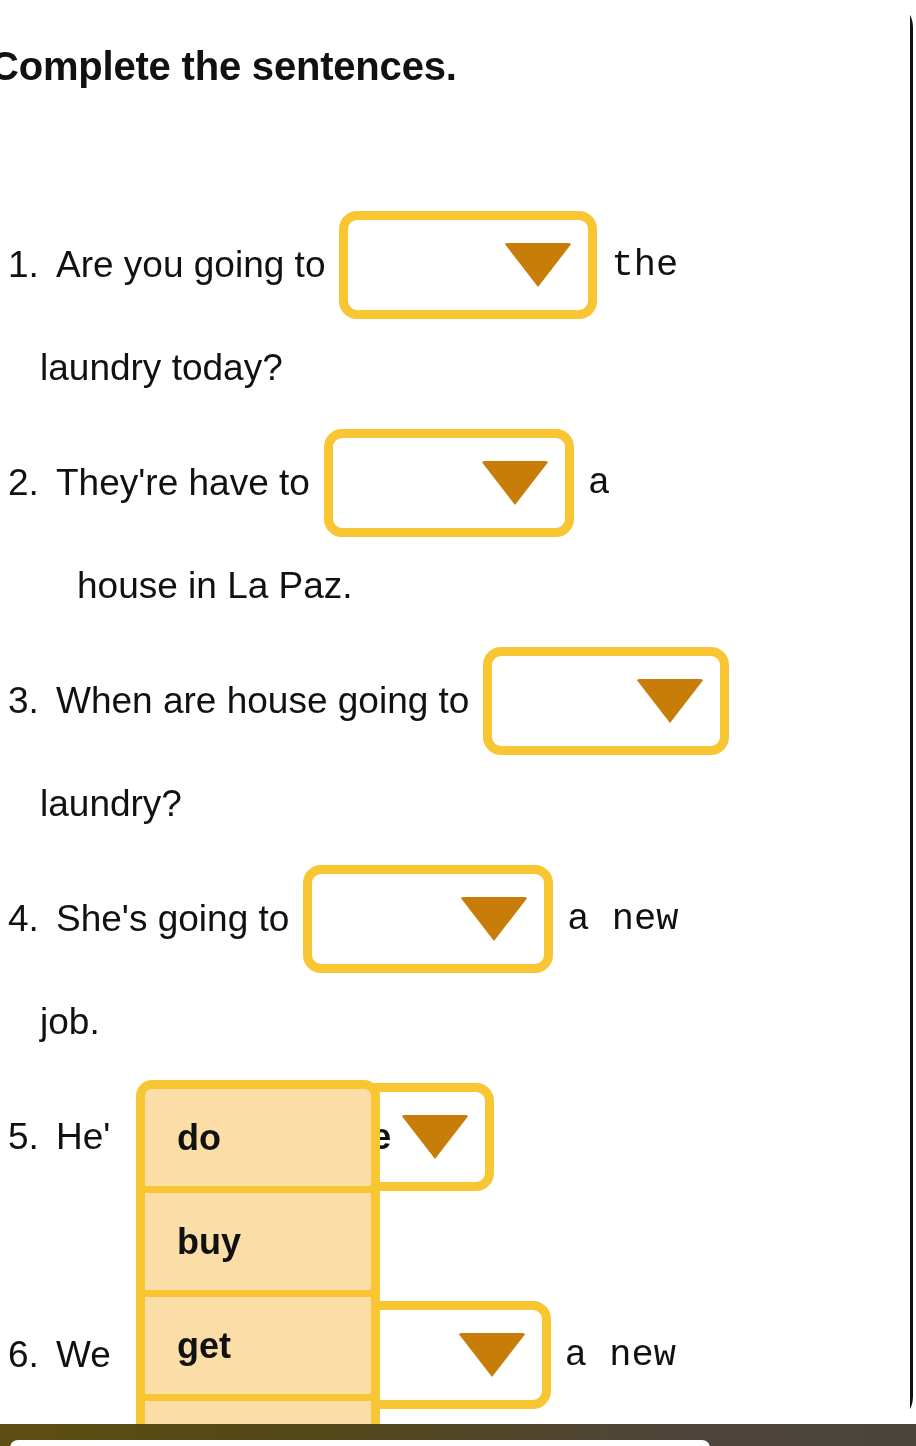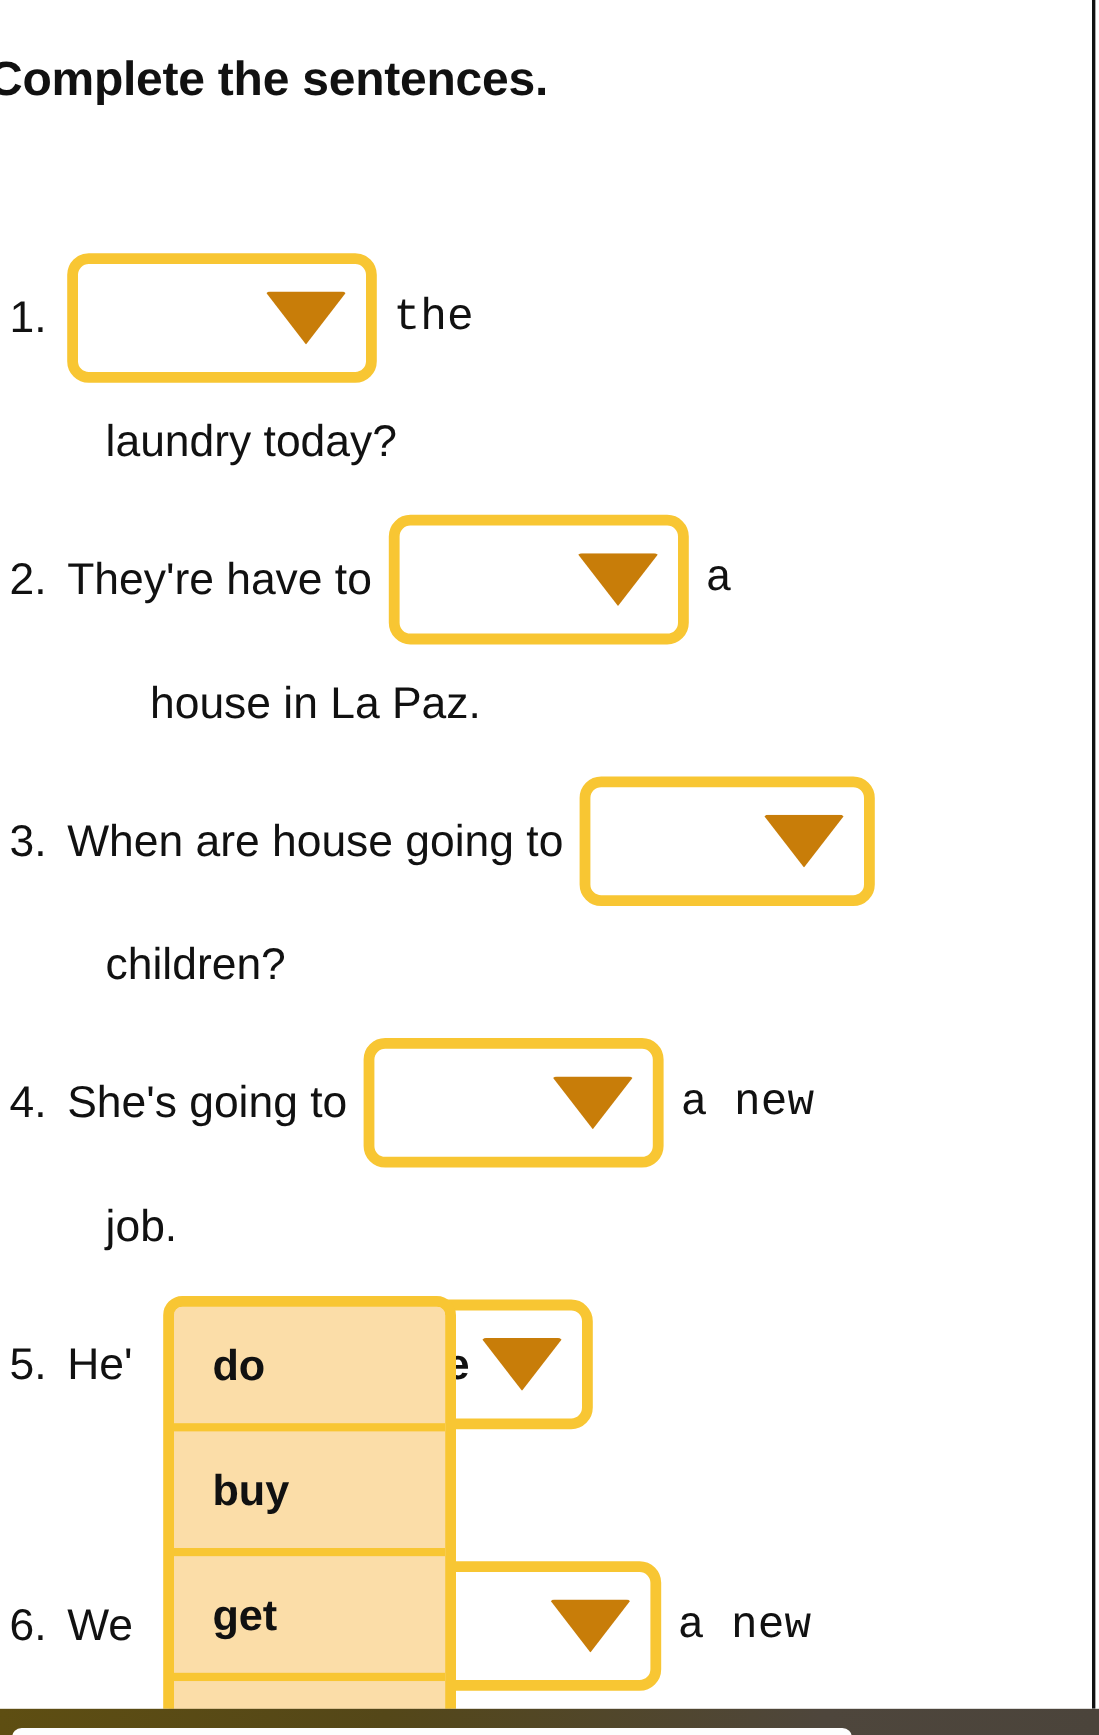--- a/index.html
+++ b/index.html
@@ -18,20 +18,21 @@
 
   
   #page {
     position: absolute;
     left: 0;
     top: 0;
     width: 913px;
     height: 1424px;
     background: #ffffff;
     overflow: hidden;
+    border-radius: 27px;
   }
 
   
   #right-edge {
     position: absolute;
     right: 0;
     top: 0;
     width: 3px;
     height: 1424px;
     background: #111111;
@@ -83,21 +84,21 @@
 
   .q-text {
     font-size: 37px;
     color: #111111;
   }
 
   .q-text.pre { margin-right: 14px; }
   .q-text.post { margin-left: 14px; font-family: Liberation Mono, monospace; }
 
   .q-line.second {
-    padding-left: 88px;
+    padding-left: 40px;
     box-sizing: border-box;
   }
 
   
   .select-box {
     position: relative;
     box-sizing: border-box;
     height: 108px;
     border: 9px solid #F8C633;
     border-radius: 18px;
@@ -183,20 +184,21 @@
 
 <div id="page">
 
   <div id="heading">Complete the sentences.</div>
 
   <div id="exercise-list">
 
     <div class="q-item" style="height:218px;">
       <div class="q-line" style="top:0px; height:110px;">
         <span class="q-num">1.</span>
+        <span class="q-text pre">Are you going to</span>
         <div class="select-box" style="width:258px;">
           <span class="select-value"></span>
           <span class="select-caret"></span>
         </div>
         <span class="q-text post">the</span>
       </div>
       <div class="q-line second" style="top:118px; height:80px;">
         <span class="q-text">laundry today?</span>
       </div>
     </div>
@@ -220,21 +222,21 @@
       <div class="q-line" style="top:0px; height:110px;">
         <span class="q-num">3.</span>
         <span class="q-text pre">When are house going to</span>
         <div class="select-box" style="width:246px;">
           <span class="select-value"></span>
           <span class="select-caret"></span>
         </div>
         <span class="q-text post"></span>
       </div>
       <div class="q-line second" style="top:118px; height:80px;">
-        <span class="q-text">children?</span>
+        <span class="q-text">laundry?</span>
       </div>
     </div>
 
     <div class="q-item" style="height:218px;">
       <div class="q-line" style="top:0px; height:110px;">
         <span class="q-num">4.</span>
         <span class="q-text pre">She's going to</span>
         <div class="select-box" style="width:250px;">
           <span class="select-value"></span>
           <span class="select-caret"></span>

